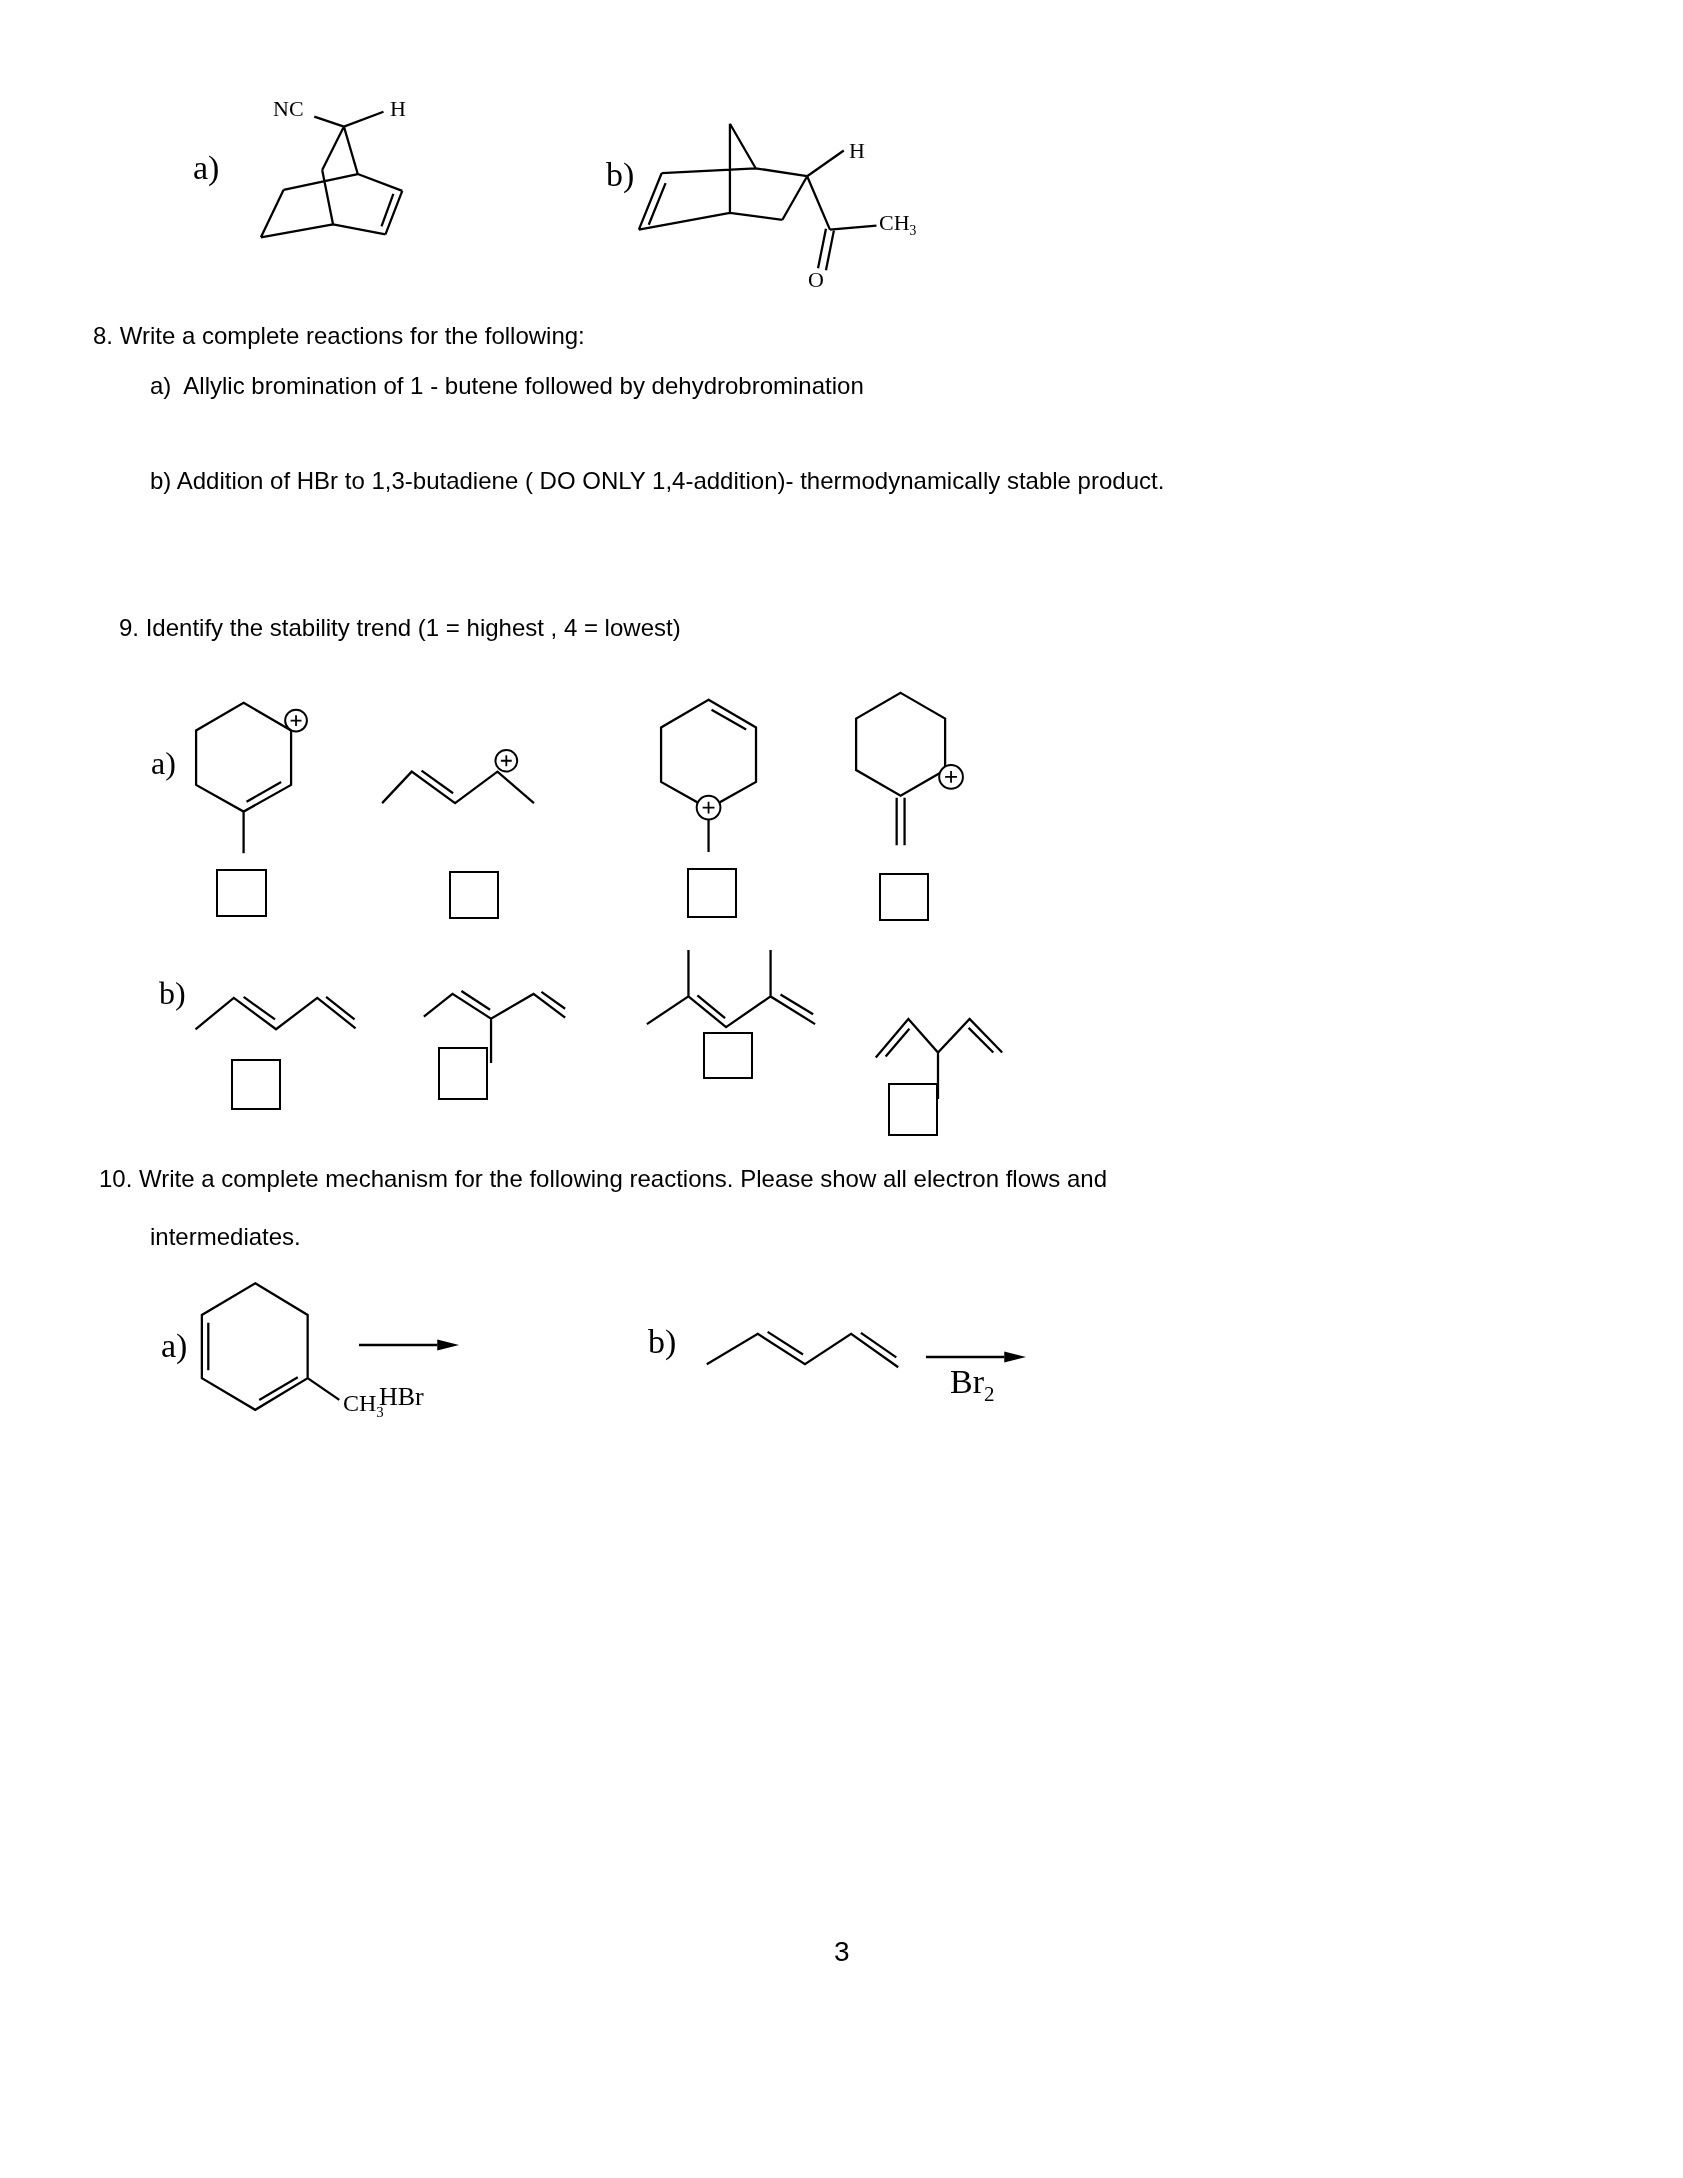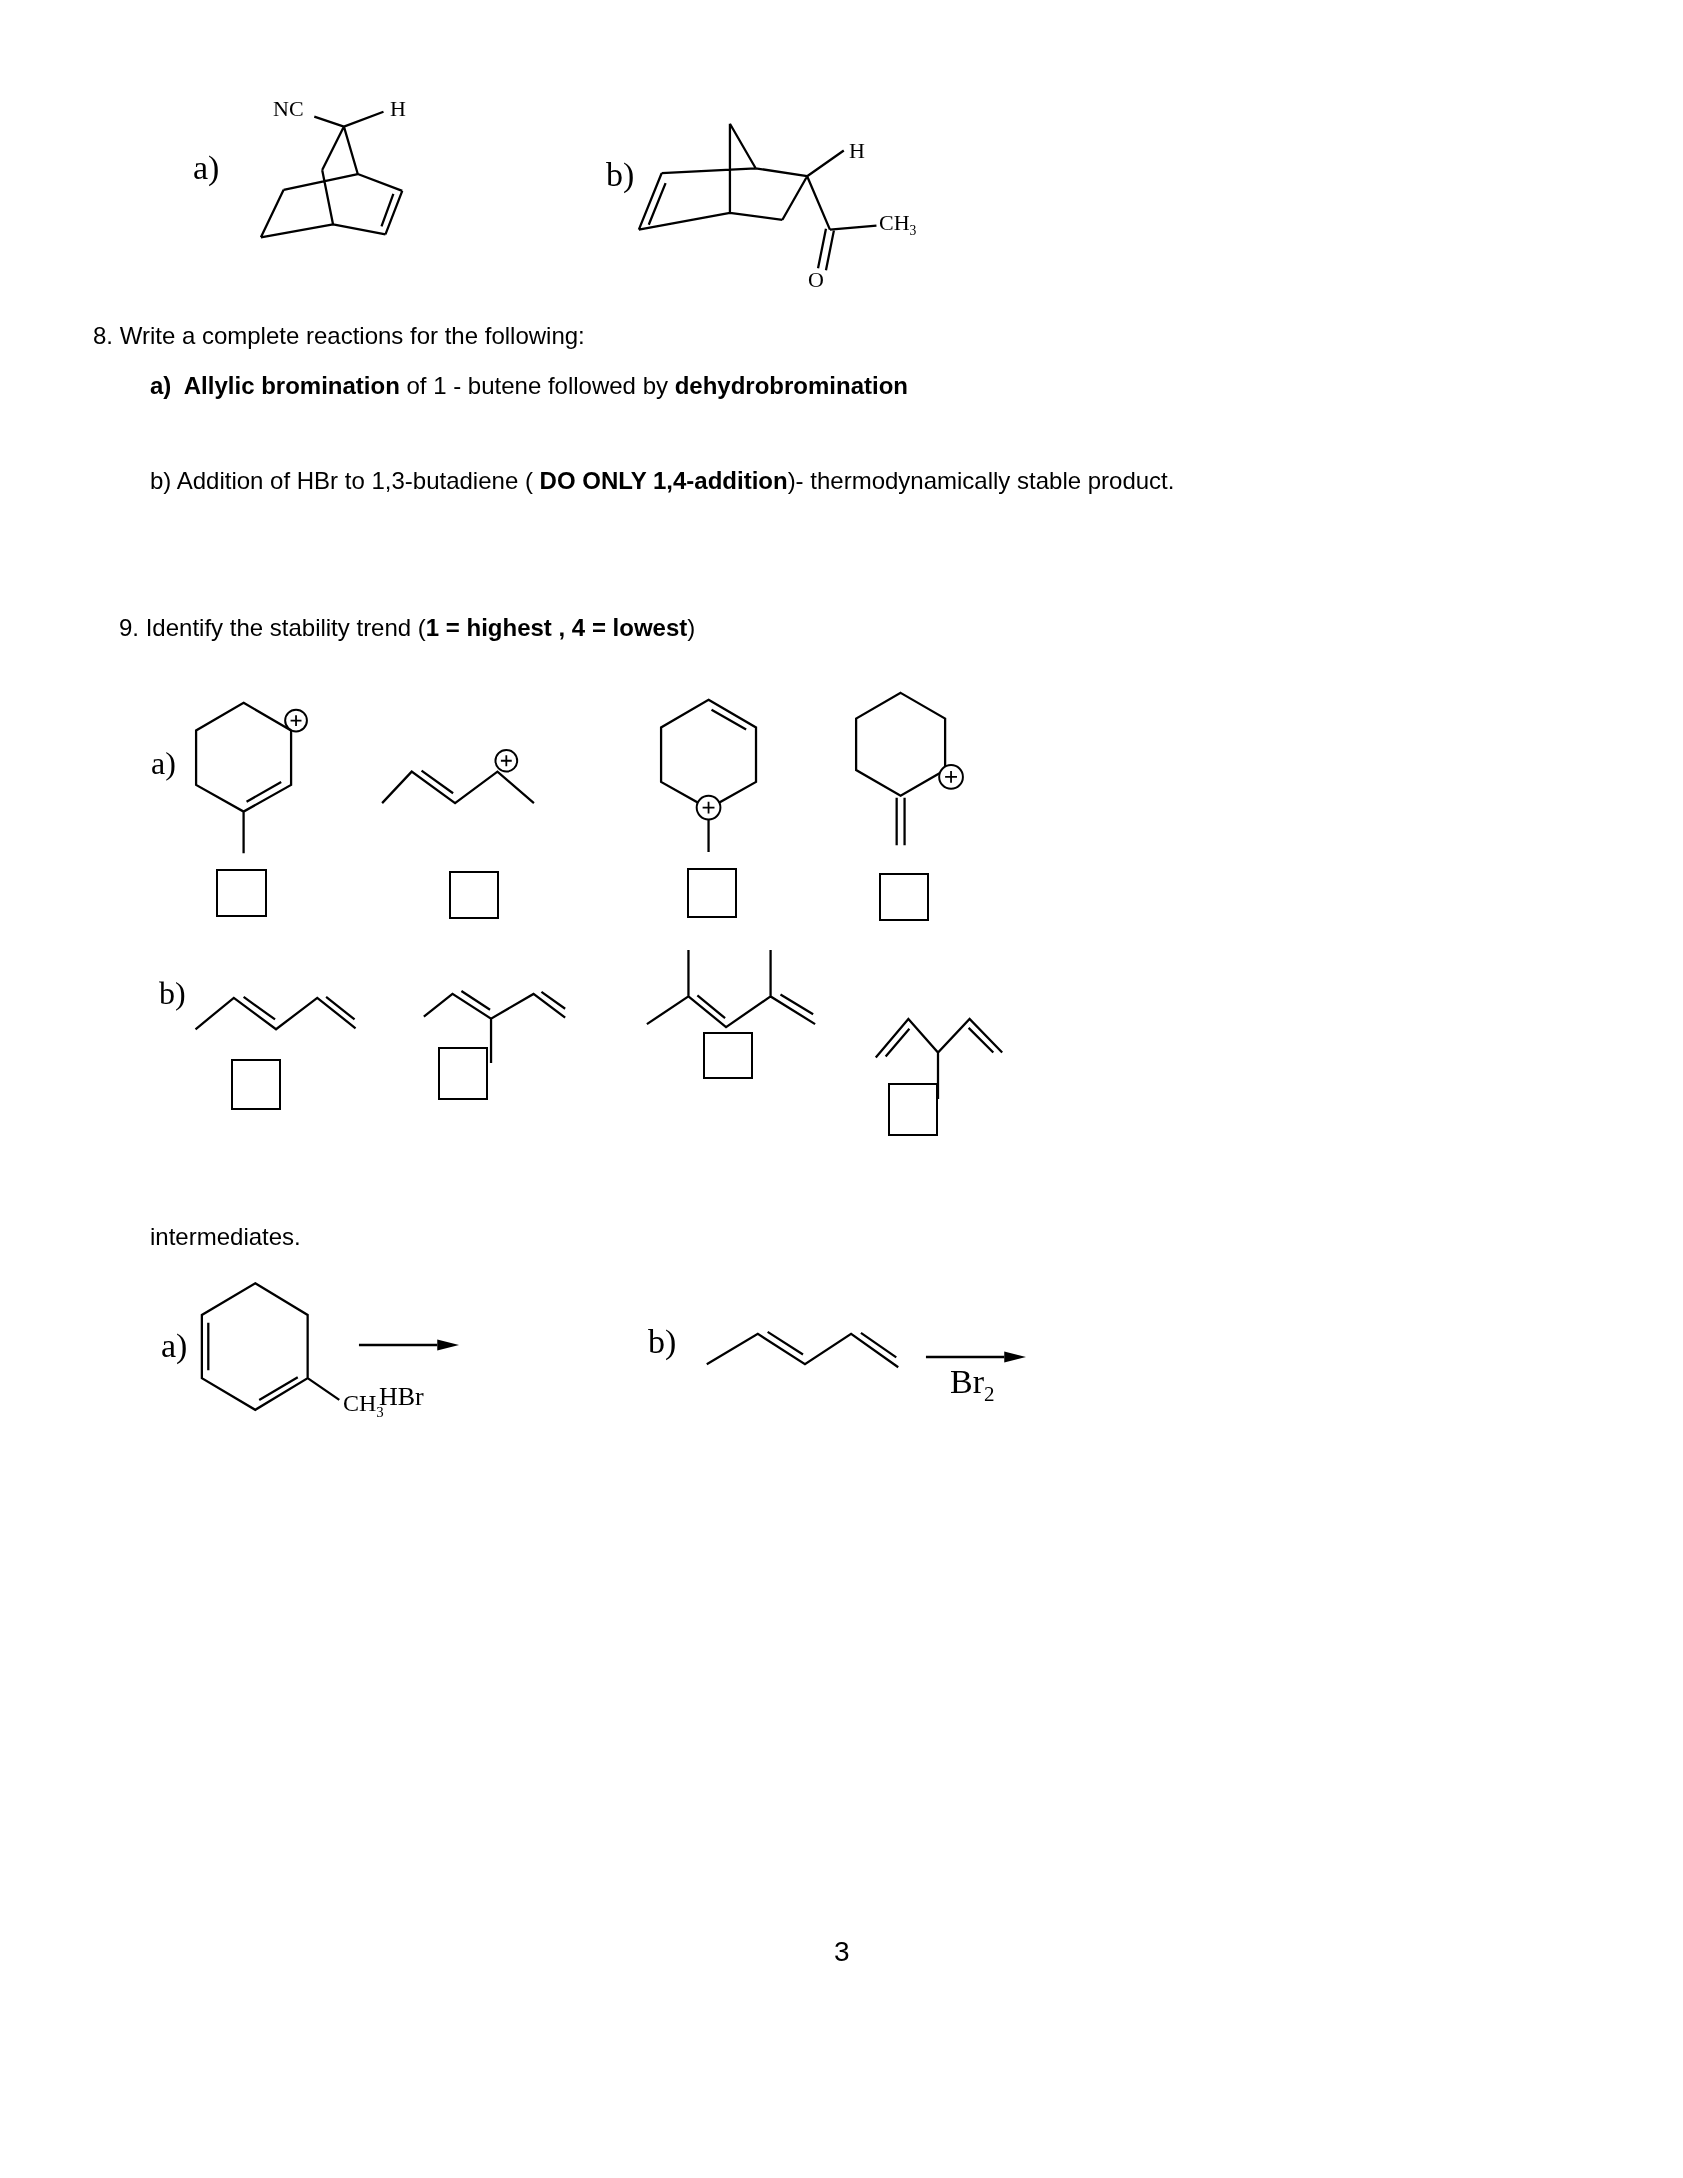--- a/index.html
+++ b/index.html
@@ -1,20 +1,20 @@
 <!DOCTYPE html>
 <html><head>
 <meta charset="utf-8">
 <style>
   * { margin:0; padding:0; box-sizing:border-box; }
   html,body { background:#fff; }
   body { width:1683px; height:2178px; position:relative; font-family:"Liberation Sans",sans-serif; color:#000; }
   .page { position:absolute; left:0; top:0; width:1683px; height:2178px; background:#fff; }
   .t { position:absolute; white-space:nowrap; font-size:24px; line-height:1.2; color:#000; }
-  .t b { font-weight:bold; }
+  .t b { font-weight:normal; }
   sub { font-size:0.62em; }
   .chem { position:absolute; white-space:nowrap; font-family:"Liberation Serif","DejaVu Serif",serif; color:#000000; }
   .slabel { position:absolute; white-space:nowrap; font-family:"Liberation Serif","DejaVu Serif",serif; color:#000; }
   svg { position:absolute; overflow:visible; }
   svg path, svg line { stroke:#000; stroke-width:2.3; fill:none; }
   svg circle { stroke:#000; stroke-width:2; fill:#fff; }
   svg .plus { stroke-width:1.8; }
   svg polygon { fill:#000; stroke:none; }
   .box { position:absolute; border:2.5px solid #000; background:#fff; }
 </style>
@@ -89,20 +89,21 @@
   <svg style="left:632px;top:941px;" width="198" height="94" viewBox="0 0 200 95">
     <path d="M15 84 L57 56 L95 87 L140 56 L185 84 M57 56 L57 9 M140 56 L140 9 M66 55 L94 78 M150 54 L183 74"></path>
   </svg>
   <div class="box" style="left:703px;top:1032px;width:50px;height:47px;"></div>
 
   <svg style="left:859px;top:1008px;" width="158" height="99" viewBox="0 0 160 100">
     <path d="M17 50 L50 11 L80 45 L112 11 L145 45 M80 45 L80 92 M27 49 L51 21 M111 20 L136 45"></path>
   </svg>
   <div class="box" style="left:888px;top:1083px;width:50px;height:53px;"></div>
 
+  <div class="t" style="left:99px;top:1165px;">10. Write a complete <b>mechanism</b> for the following reactions. Please show all electron flows and</div>
   <div class="t" style="left:150px;top:1223px;">intermediates.</div>
 
   <span class="slabel" style="left:161px;top:1327px;font-size:34px;">a)</span>
   <svg style="left:191px;top:1279px;" width="173" height="144" viewBox="0 0 175 145">
     <path d="M65 4 L118 36 L118 100 L65 132 L11 100 L11 36 Z M17.5 44 L17.5 92 M69 122 L108 99 M118 100 L150 122"></path>
   </svg>
   <span class="chem" style="left:343px;top:1390px;font-size:24px;">CH<sub>3</sub></span>
 
   <span class="chem" style="left:379px;top:1382px;font-size:26px;">HBr</span>
   <svg style="left:354px;top:1325px;" width="109" height="40" viewBox="0 0 110 40">

